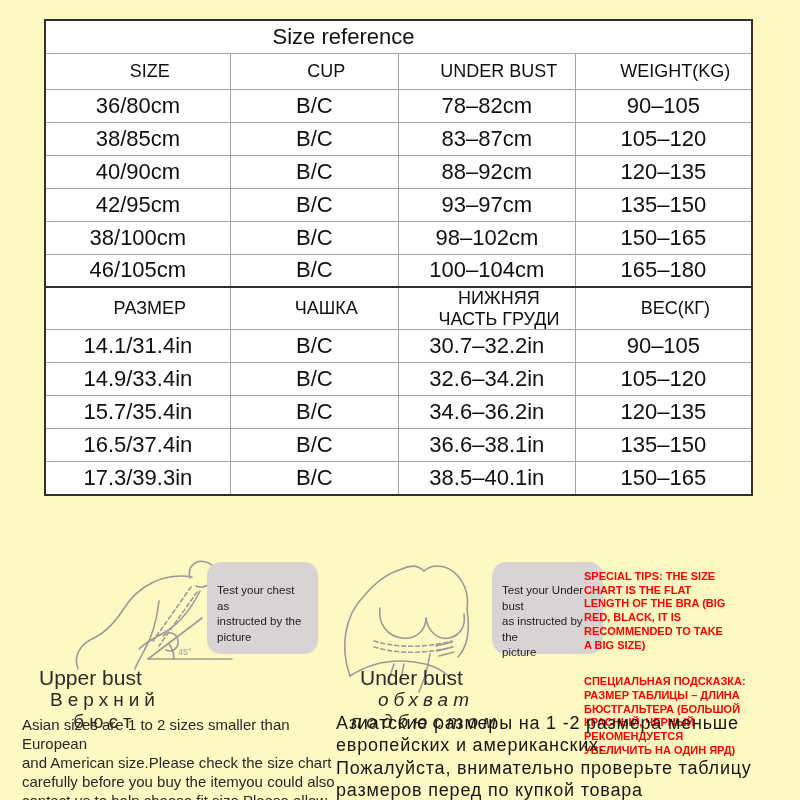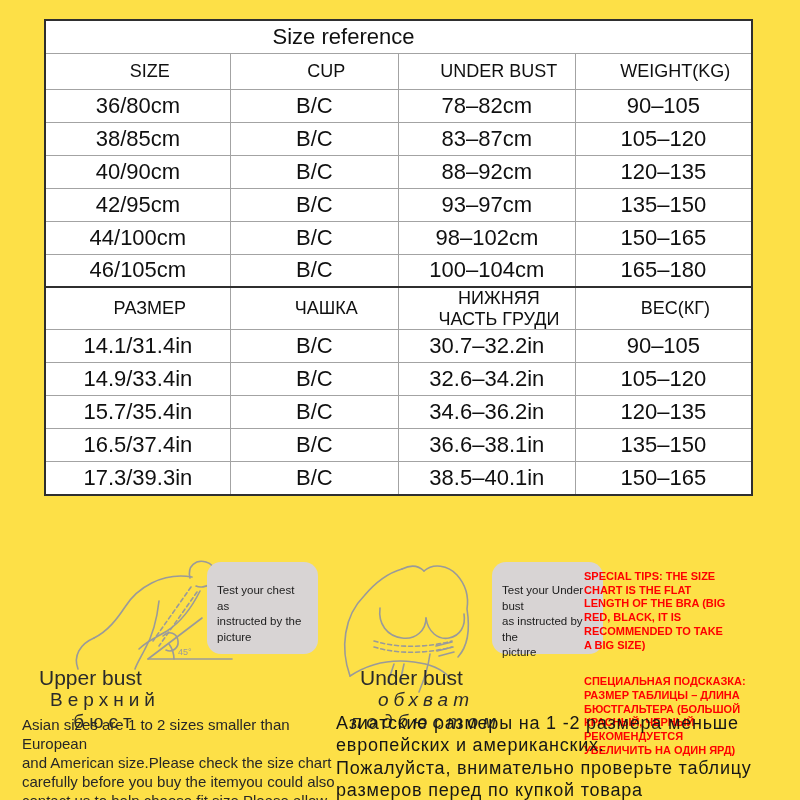--- a/index.html
+++ b/index.html
@@ -1,18 +1,18 @@
 <!DOCTYPE html>
 <html><head>
 <meta charset="utf-8">
 <style>
   * { margin:0; padding:0; box-sizing:border-box; }
   html,body { width:800px; height:800px; background:#ffffff;
               font-family:"Liberation Sans", sans-serif; color:#111; }
-  .canvas { position:relative; width:800px; height:800px; overflow:hidden; background:#fde047; }
+  .canvas { position:relative; width:800px; height:800px; overflow:hidden; background:#fef9c3; }
 
   
   table.size-table { position:absolute; left:44px; top:19px; width:709px;
                      border-collapse:collapse; table-layout:fixed; background:#fff; }
   table.size-table { border:2px solid #2f2f2f; }
   table.size-table td { border:1px solid #a3a3a3; text-align:center; vertical-align:middle;
                         font-size:22px; color:#101010; height:33px; overflow:hidden; }
   td.title-cell { font-size:38px; height:59px; padding-right:110px; border-bottom:1px solid #a3a3a3; }
   tr.head td { font-size:18px; height:36px;padding-left:24px; }
   tr.sep td { border-top:2px solid #2f2f2f; }
@@ -87,21 +87,21 @@
           <td>88–92cm</td>
           <td>120–135</td>
         </tr>
         <tr>
           <td>42/95cm</td>
           <td>B/C</td>
           <td>93–97cm</td>
           <td>135–150</td>
         </tr>
         <tr>
-          <td>44/100cm</td>
+          <td>38/100cm</td>
           <td>B/C</td>
           <td>98–102cm</td>
           <td>150–165</td>
         </tr>
         <tr>
           <td>46/105cm</td>
           <td>B/C</td>
           <td>100–104cm</td>
           <td>165–180</td>
         </tr>

